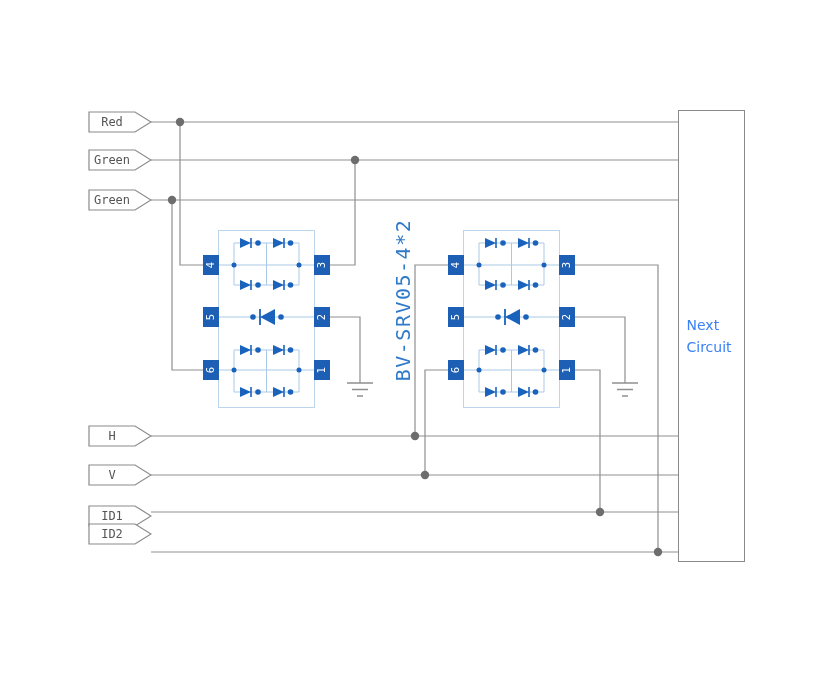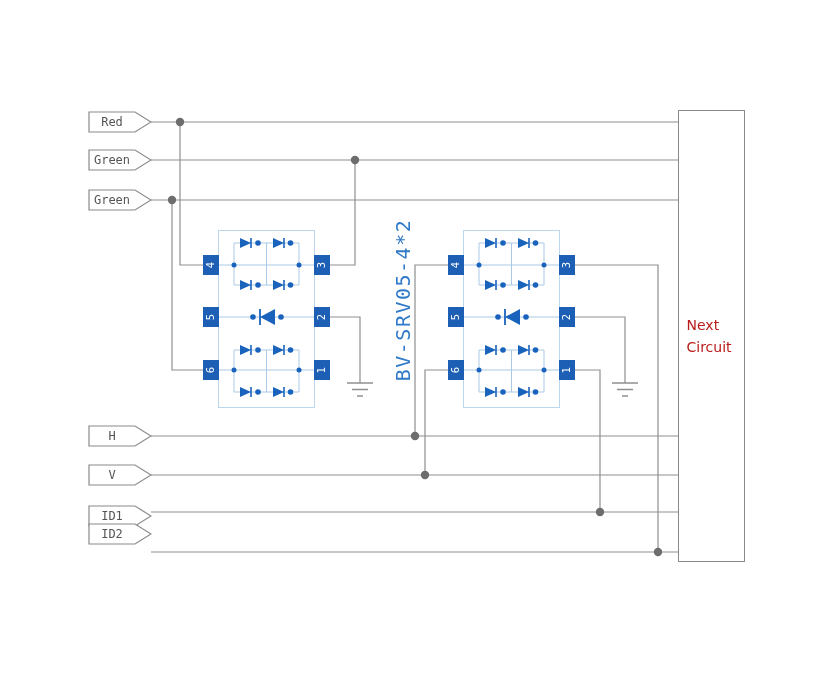--- a/index.html
+++ b/index.html
@@ -34,21 +34,21 @@
     transform:rotate(-90deg);text-align:center;
     color:#2f7ac9;font-size:20px;letter-spacing:1.5px;white-space:nowrap;
   }
   
   .next-box{
     position:absolute;left:678px;top:110px;width:67px;height:452px;
     border:1px solid #8a8a8a;background:#fff;box-sizing:border-box;
     display:flex;align-items:center;justify-content:center;
   }
   .next-box .nb-label{
-    width:50px;text-align:left;color:#b91c1c;font-size:14px;line-height:1.6;
+    width:50px;text-align:left;color:#3b82f6;font-size:14px;line-height:1.6;
     font-family:"DejaVu Sans","Liberation Sans",sans-serif;
   }
 </style>
 </head>
 <body>
 
 <div class="canvas">
 
   <svg class="wires" width="832" height="675" viewBox="0 0 832 675">
     <defs>

